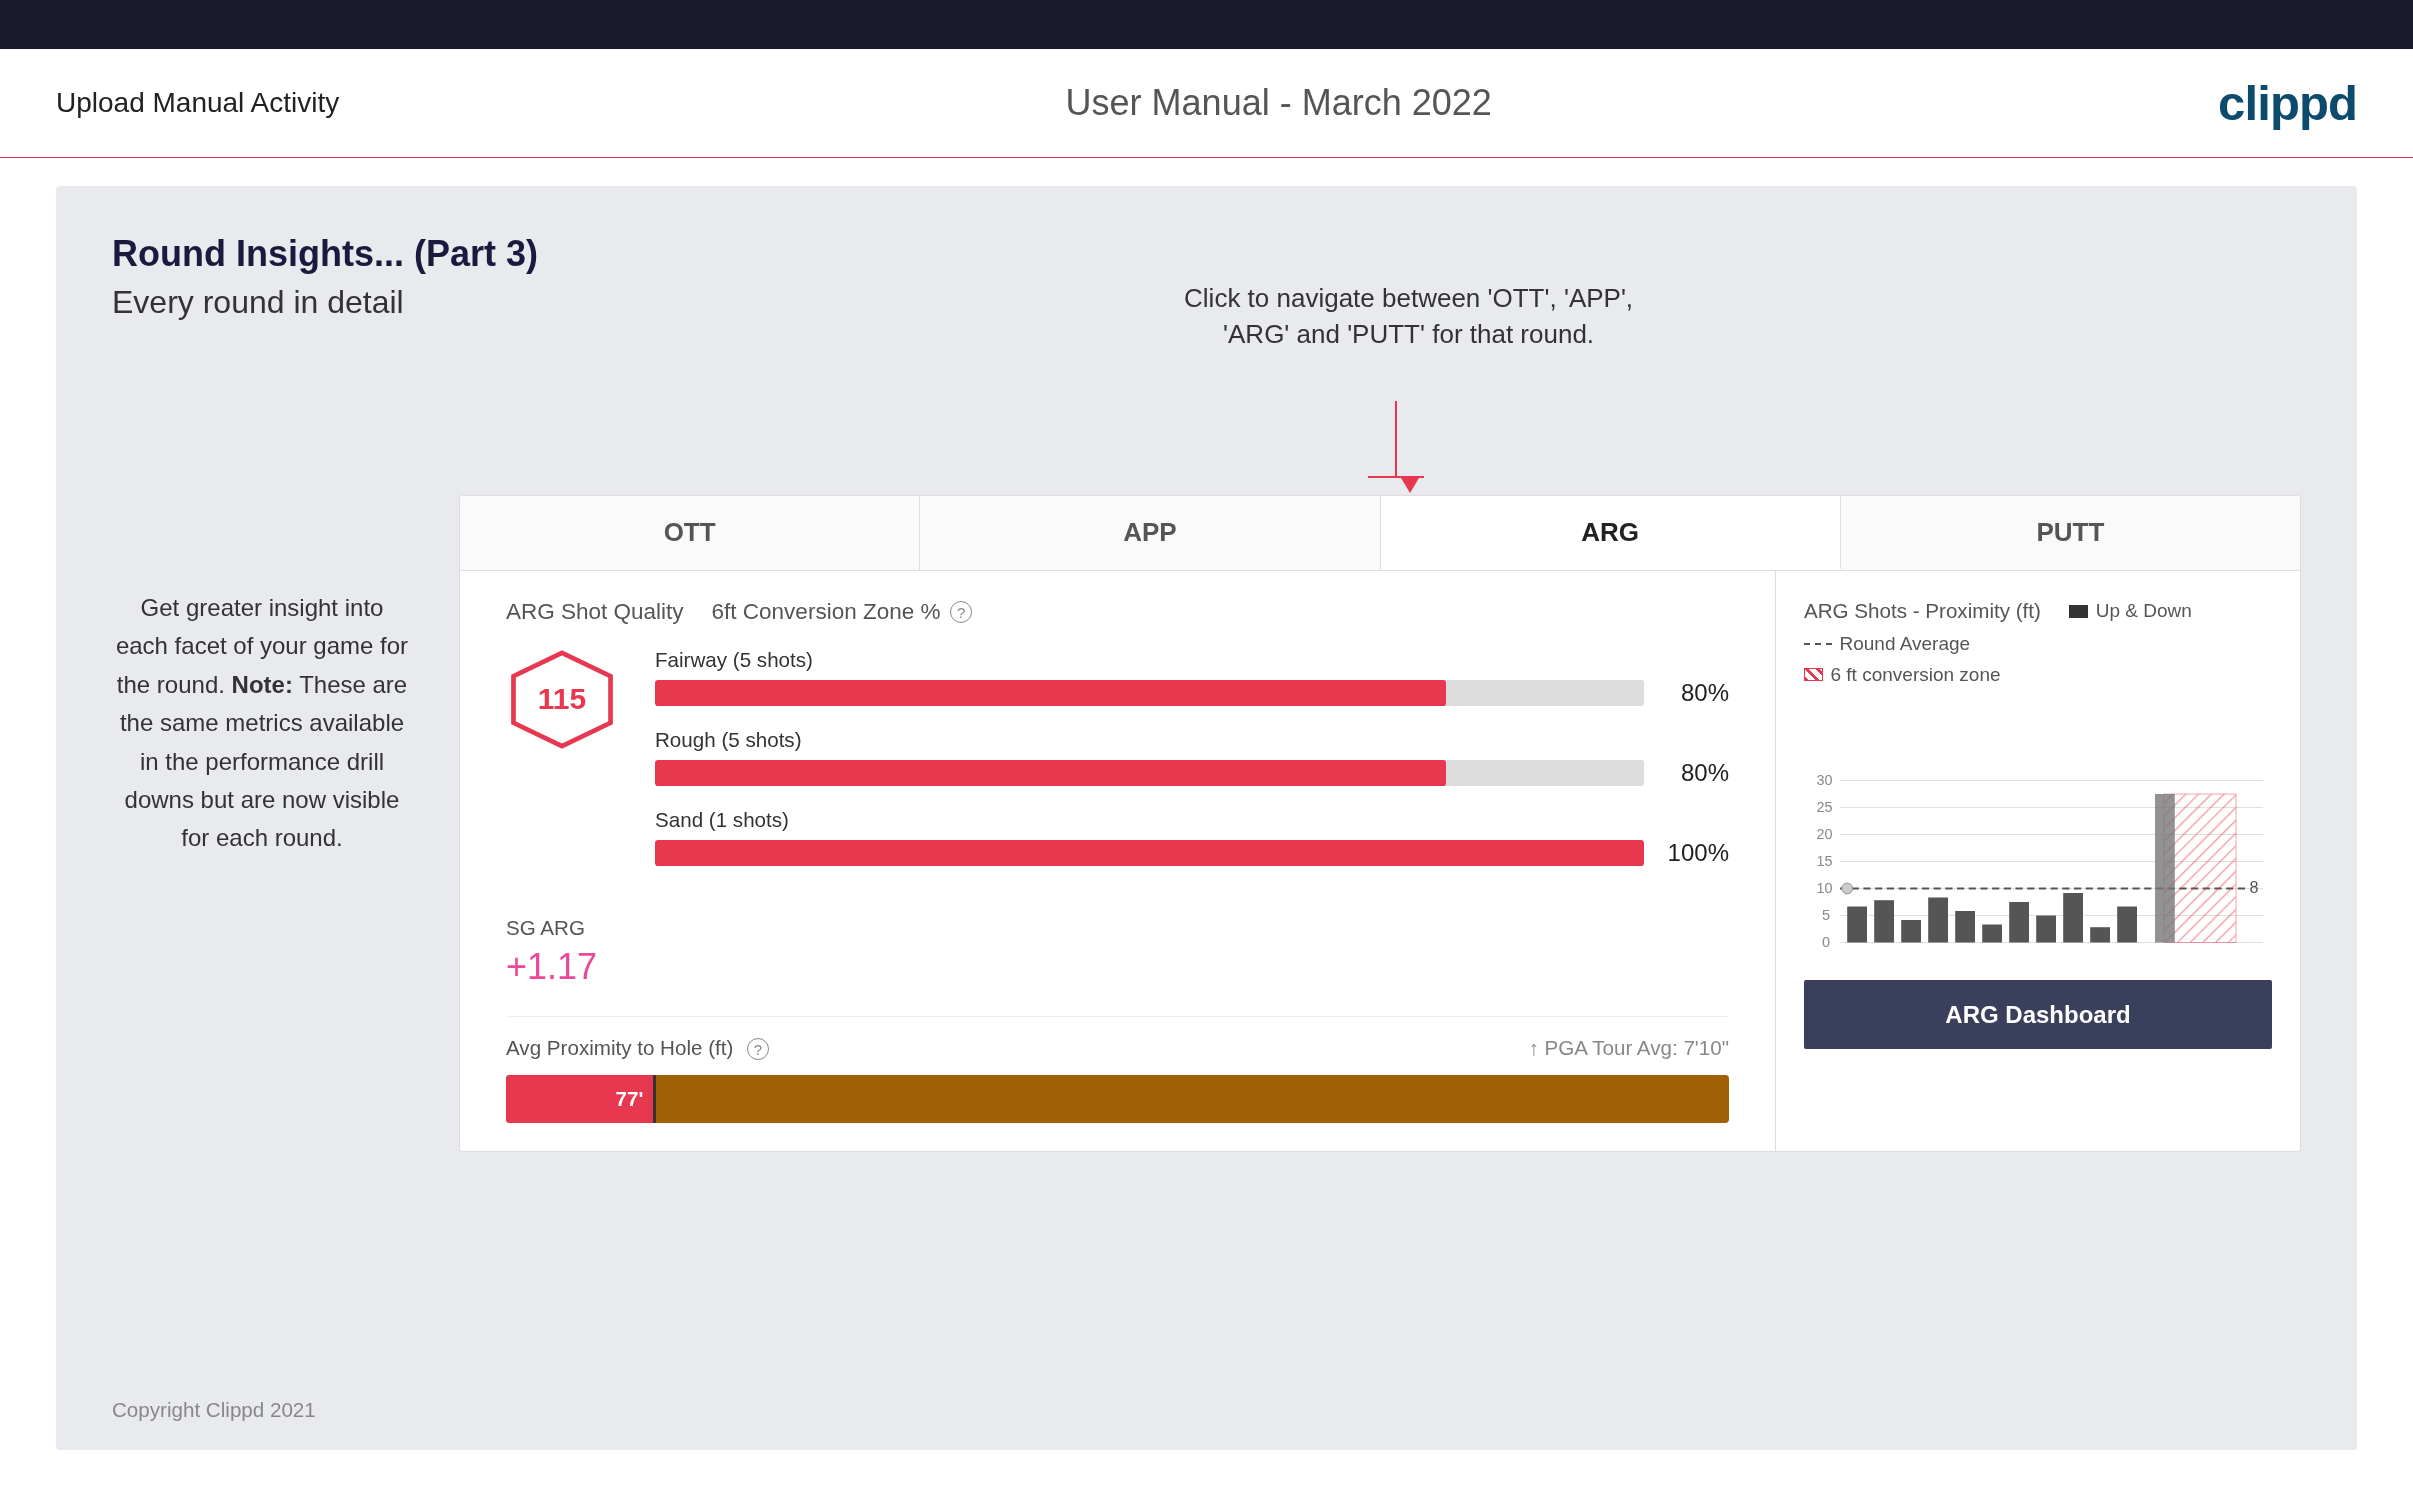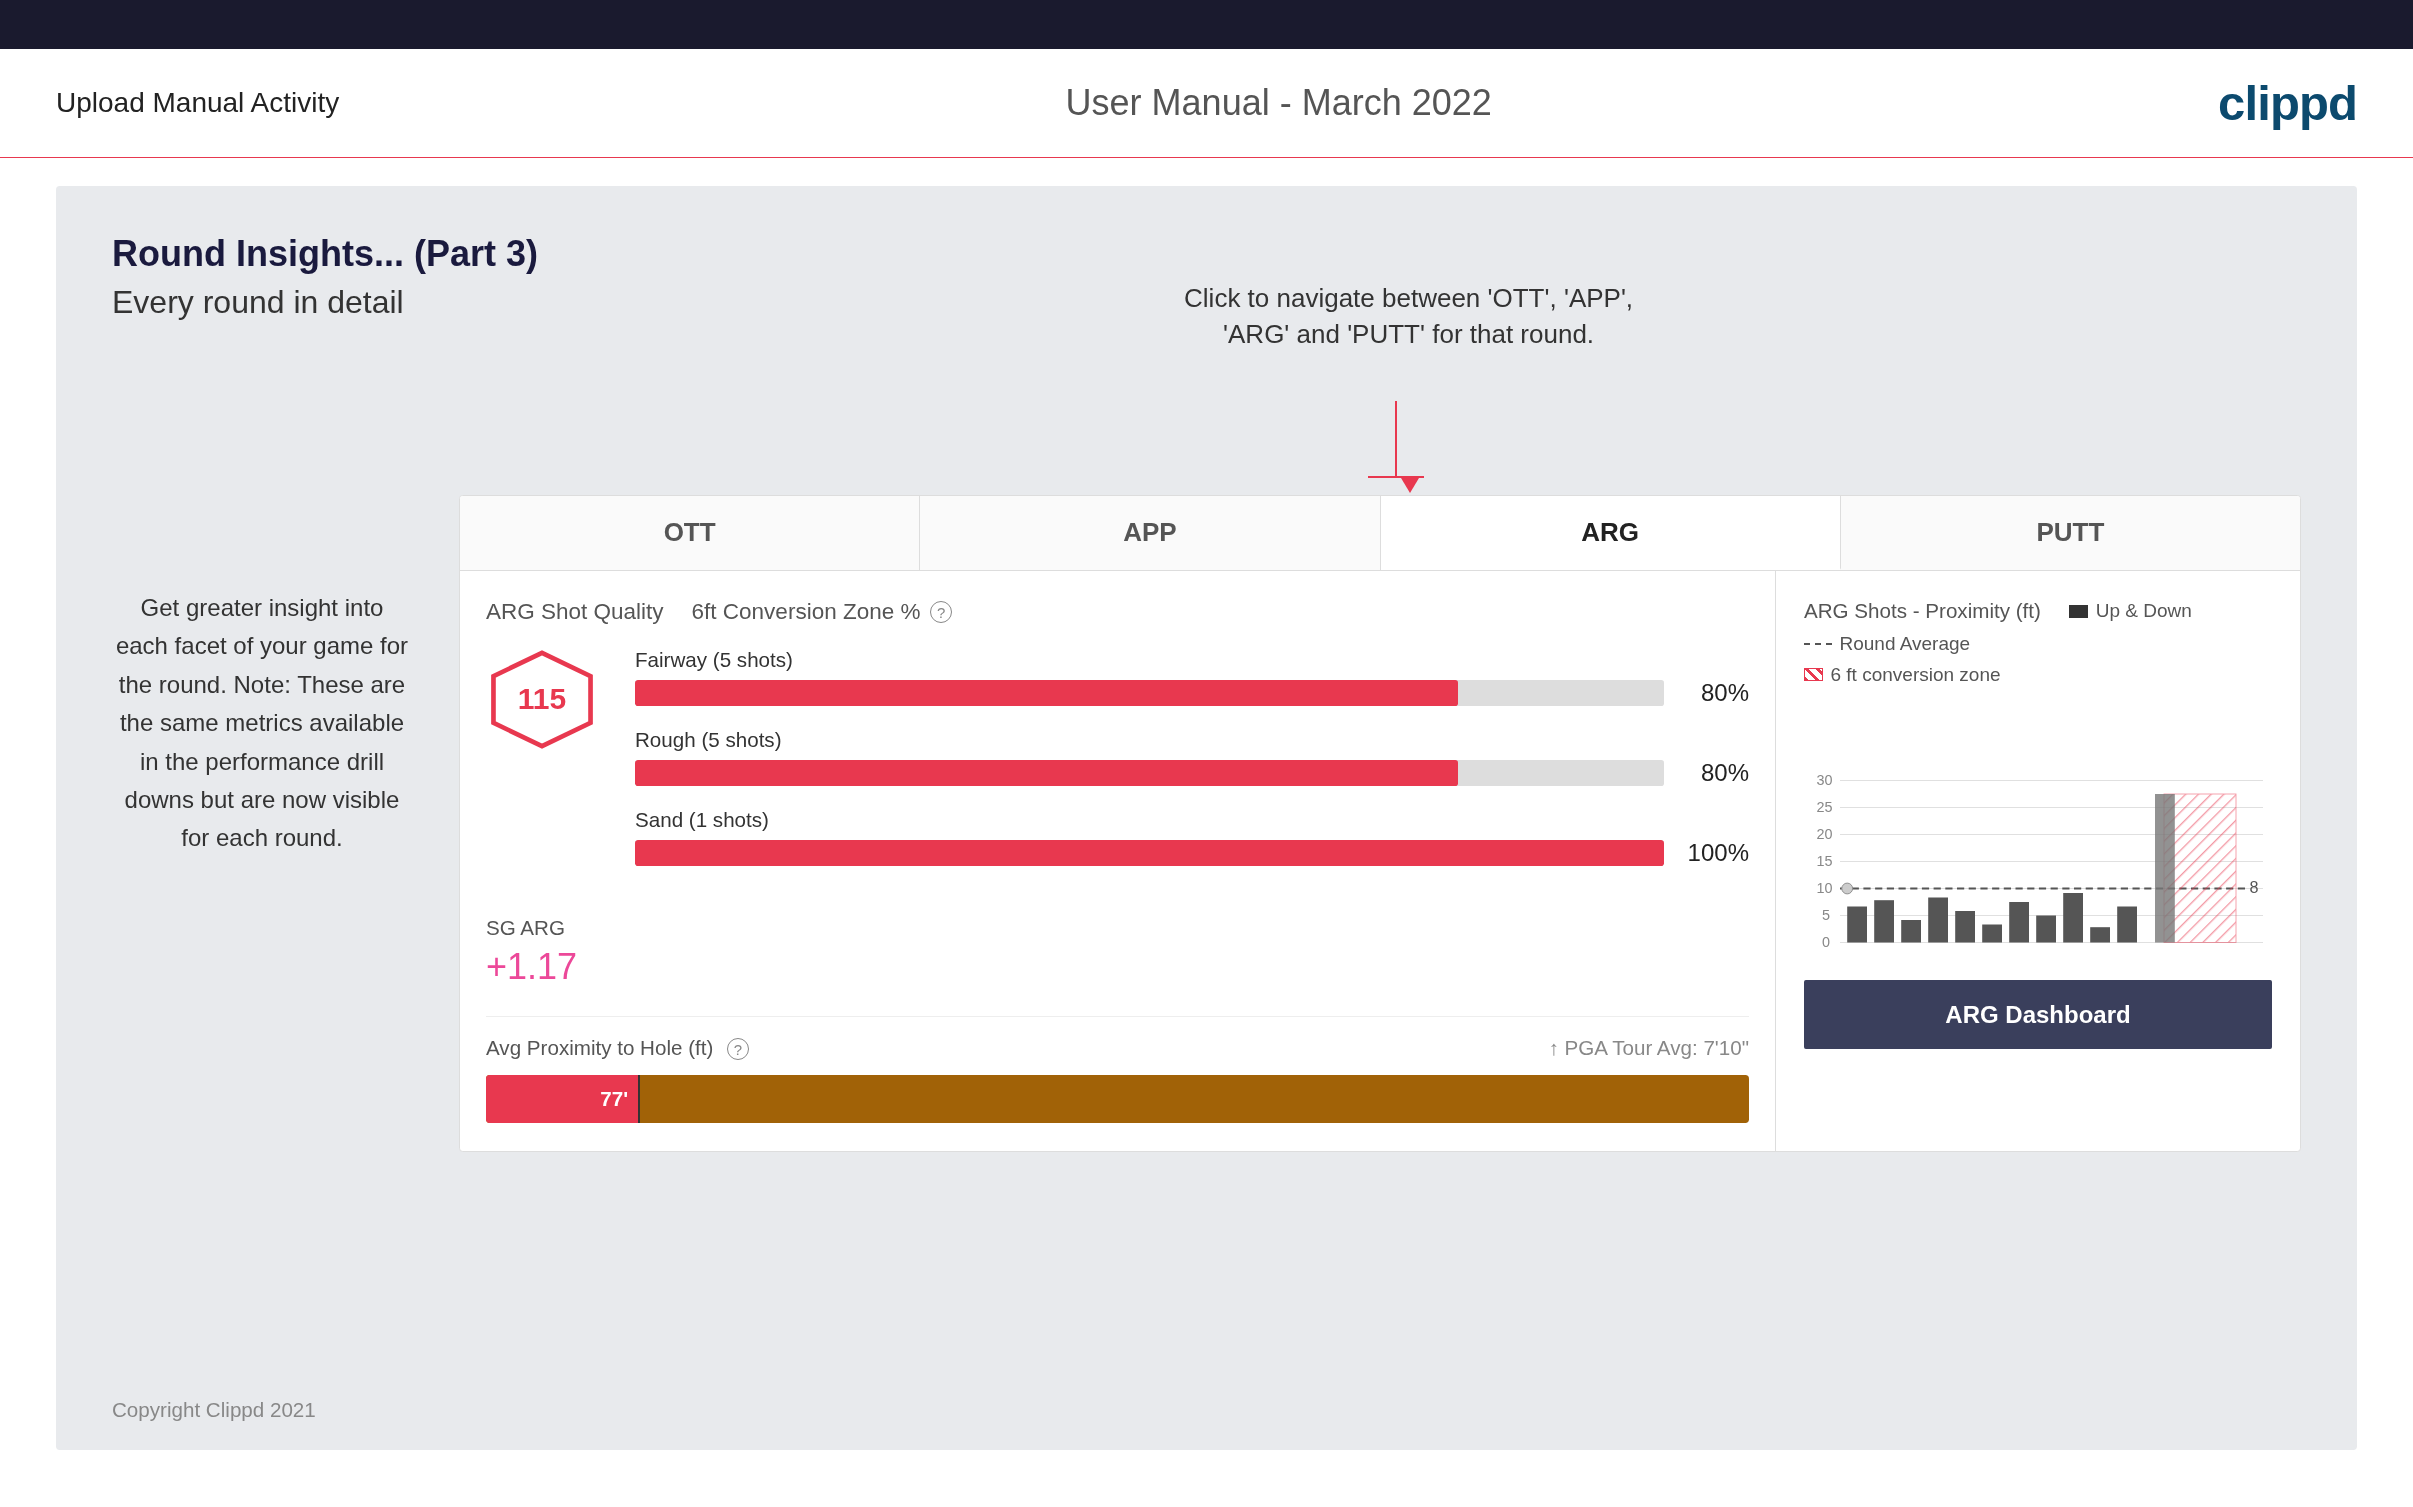--- a/index.html
+++ b/index.html
@@ -119,21 +119,21 @@
       top: 403px;
       left: 56px;
       width: 300px;
       font-size: 24px;
       color: #333;
       line-height: 1.6;
       text-align: center;
     }
 
     .left-description .note-bold {
-      font-weight: 400;
+      font-weight: 700;
     }
 
     
     .main-panel {
       position: absolute;
       top: 309px;
       left: 403px;
       right: 56px;
       background: #fff;
       border: 0.9px solid #ddd;
@@ -182,21 +182,21 @@
     }
 
     
     .panel-body {
       display: flex;
     }
 
     
     .panel-left {
       flex: 1;
-      padding: 28px 26px;
+      padding: 28px 46px;
       border-right: 0.9px solid #ddd;
     }
 
     
     .panel-right {
       width: 524px;
       padding: 28px 28px;
     }
 
     

